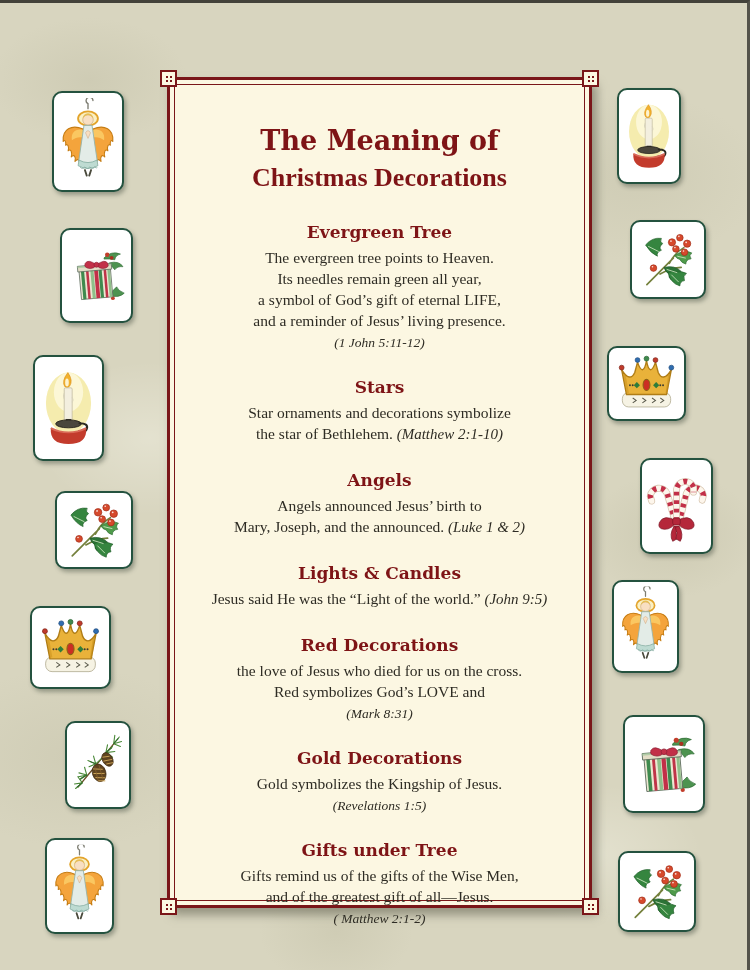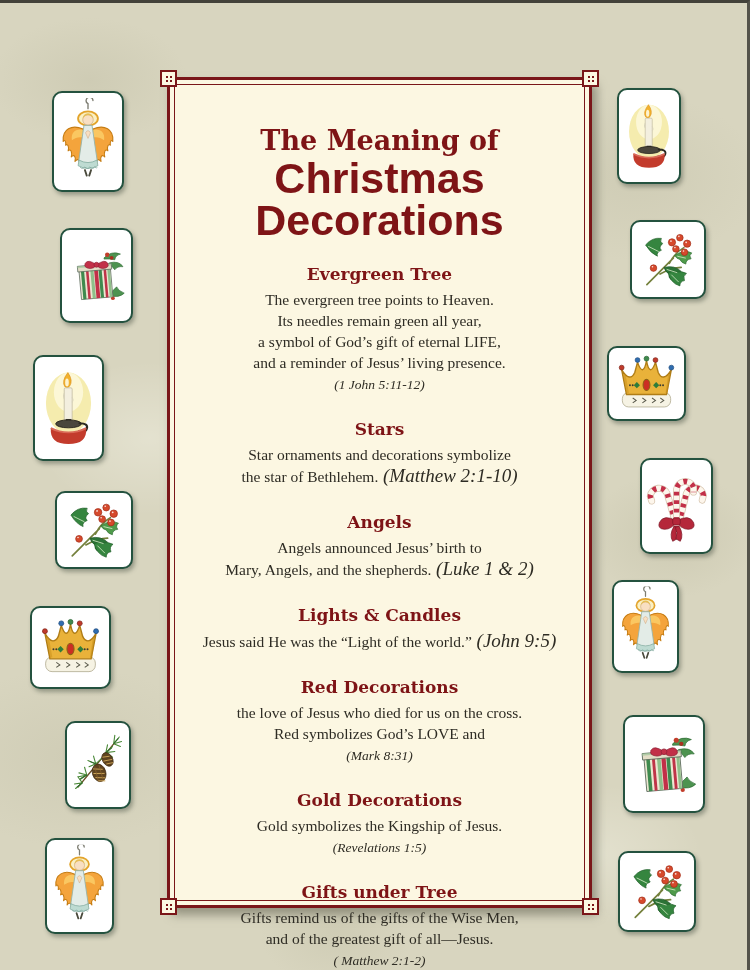--- a/index.html
+++ b/index.html
@@ -45,31 +45,31 @@
   .corner.tr{right:-10px;top:-10px}
   .corner.bl{left:-10px;bottom:-10px}
   .corner.br{right:-10px;bottom:-10px}
 
   .panel-content{position:relative;z-index:2;text-align:center;padding:44px 18px 0;border-radius:7px;}
   .title-line1{
     font-family:"DejaVu Serif", serif;font-weight:bold;
     font-size:27px;line-height:33px;color:#7e1416;margin:0;
   }
   .title-line2{
-    font-family:Liberation Sans, sans-serif;font-weight:bold;
-    font-size:43px;line-height:42px;color:#7e1416;margin:0;
+    font-family:Liberation Serif, serif;font-weight:bold;
+    font-size:26px;line-height:42px;color:#7e1416;margin:0;
   }
   .sections{margin-top:22px;}
   .section{margin-bottom:24px;}
   .section-heading{
     font-family:"DejaVu Serif", serif;font-weight:bold;
     font-size:17px;line-height:23px;color:#7e1416;margin:0 0 3px;
   }
   .line{font-size:15.5px;line-height:21px;color:#2e2c24;}
-  .ref{font-style:italic;font-size:19px;color:#2e2c24;}
+  .ref{font-style:italic;font-size:15px;color:#2e2c24;}
   .ref-line{font-style:italic;font-size:13.5px;line-height:19px;color:#2e2c24;margin-top:2px;text-align:center;}
 
   
   .ornament{
     position:absolute;box-sizing:border-box;background:#ffffff;
     border:2px solid #24523f;border-radius:10px;
     box-shadow:2px 3px 4px rgba(70,80,66,.45);
     padding:3px;display:flex;align-items:center;justify-content:center;
   }
   .ornament svg{width:100%;height:100%;display:block;}
@@ -263,21 +263,21 @@
 
   <div class="section">
     <h2 class="section-heading">Stars</h2>
   <div class="line"><span>Star ornaments and decorations symbolize</span></div>
             <div class="line"><span>the star of Bethlehem.</span><span class="ref"> (Matthew 2:1-10)</span></div>
           </div>
 
   <div class="section">
     <h2 class="section-heading">Angels</h2>
   <div class="line"><span>Angels announced Jesus’ birth to</span></div>
-            <div class="line"><span>Mary, Angels, and the shepherds.</span><span class="ref"> (Luke 1 &amp; 2)</span></div>
+            <div class="line"><span>Mary, Joseph, and the announced.</span><span class="ref"> (Luke 1 &amp; 2)</span></div>
           </div>
 
   <div class="section">
     <h2 class="section-heading">Lights &amp; Candles</h2>
   <div class="line"><span>Jesus said He was the “Light of the world.”</span><span class="ref"> (John 9:5)</span></div>
           </div>
 
   <div class="section">
     <h2 class="section-heading">Red Decorations</h2>
   <div class="line"><span>the love of Jesus who died for us on the cross.</span></div>

